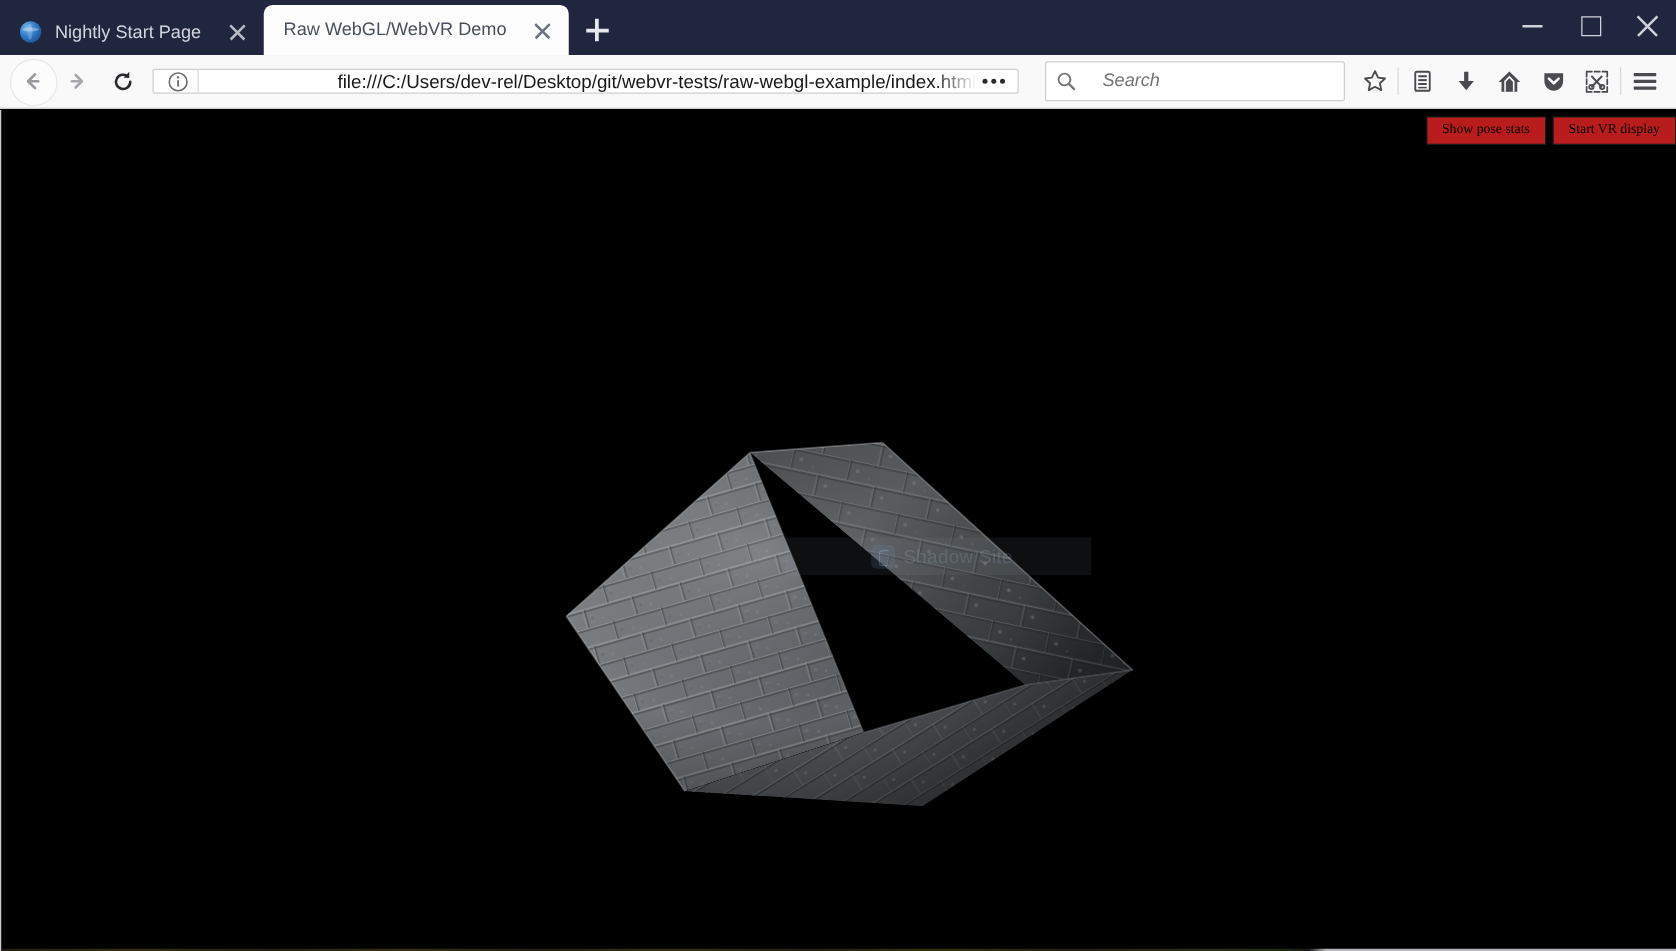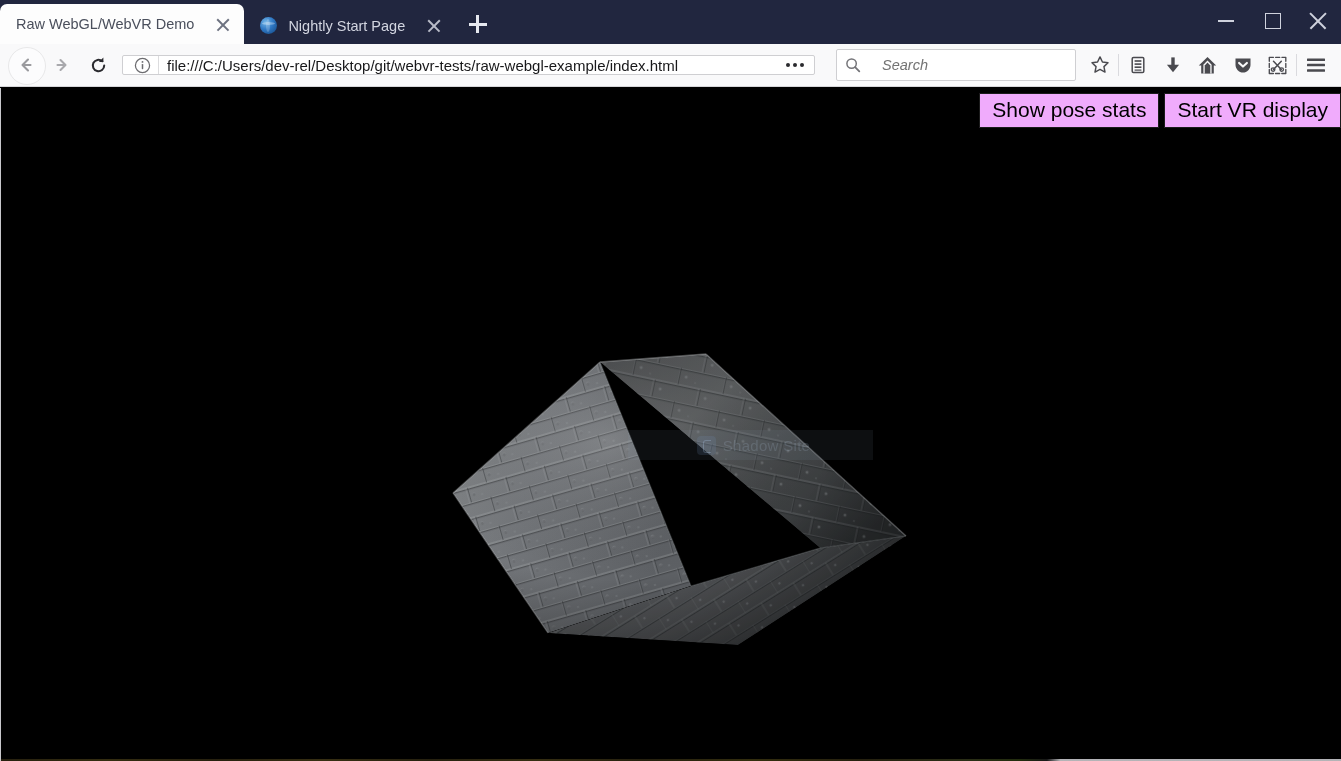--- a/index.html
+++ b/index.html
@@ -108,20 +108,21 @@
     width: 36px; height: 36px; border-radius: 50%;
     border: 1px solid #e8e8e9; background: #fcfcfd;
   }
   .navbtn svg { position: relative; }
 
   .urlbar {
     flex: 1; height: 20px; margin: 0 21px 0 6px;
     background: #fff; border: 1px solid #cfcfd2; border-radius: 2px;
     display: flex; align-items: center; padding: 0 5px 0 8px;
     min-width: 0;
+    text-align: right;
   }
   .ident {
     width: 22px; height: 22px; flex: none;
     display: flex; align-items: center; justify-content: center;
   }
   .ident-sep { width: 1px; height: 18px; background: #dcdcde; margin: 0 8px 0 5px; flex: none; }
   .url-text {
     flex: 1; min-width: 0; font-size: 15px; color: #18181a;
     white-space: nowrap; overflow: hidden;
     -webkit-mask-image: linear-gradient(to right, #000 calc(100% - 34px), transparent 100%);
@@ -154,23 +155,23 @@
     position: absolute; left: 0; top: 88px;
     width: 1341px; height: 673px;
     background: #000; overflow: hidden;
     border-left: 1px solid #c8c8cc;
   }
   .page-buttons {
     position: absolute; right: 0; top: 5px;
     display: flex; gap: 5px;
   }
   .htmlbtn {
-    background: #f0abfc; border: 1px solid #1b1b1b;
-    font-family: Liberation Sans, sans-serif;
-    font-size: 21px; color: #000;
+    background: #b91c1c; border: 1px solid #1b1b1b;
+    font-family: Liberation Serif, serif;
+    font-size: 11px; color: #000;
     padding: 3px 12px 4px; line-height: 1.25;
     border-radius: 1px;
   }
 
   
   .stage {
     position: absolute; left: 447px; top: 265px;
     width: 460px; height: 295px;
   }
   .cube-svg { display: block; }
@@ -206,28 +207,28 @@
     opacity: .9;
   }
 </style>
 </head>
 <body>
 
 <div class="window">
 
   <div class="tabstrip">
 
-    <div class="tab active">
-      <span class="tab-title">Raw WebGL/WebVR Demo</span>
-      <span class="tab-close"></span>
-    </div>
-
     <div class="tab inactive">
       <span class="tab-favicon"></span>
       <span class="tab-title">Nightly Start Page</span>
+      <span class="tab-close"></span>
+    </div>
+
+    <div class="tab active">
+      <span class="tab-title">Raw WebGL/WebVR Demo</span>
       <span class="tab-close"></span>
     </div>
 
     <div class="newtab"></div>
 
     <div class="wincontrols">
       <div class="wc wc-min"></div>
       <div class="wc wc-max"></div>
       <div class="wc wc-close"></div>
     </div>

